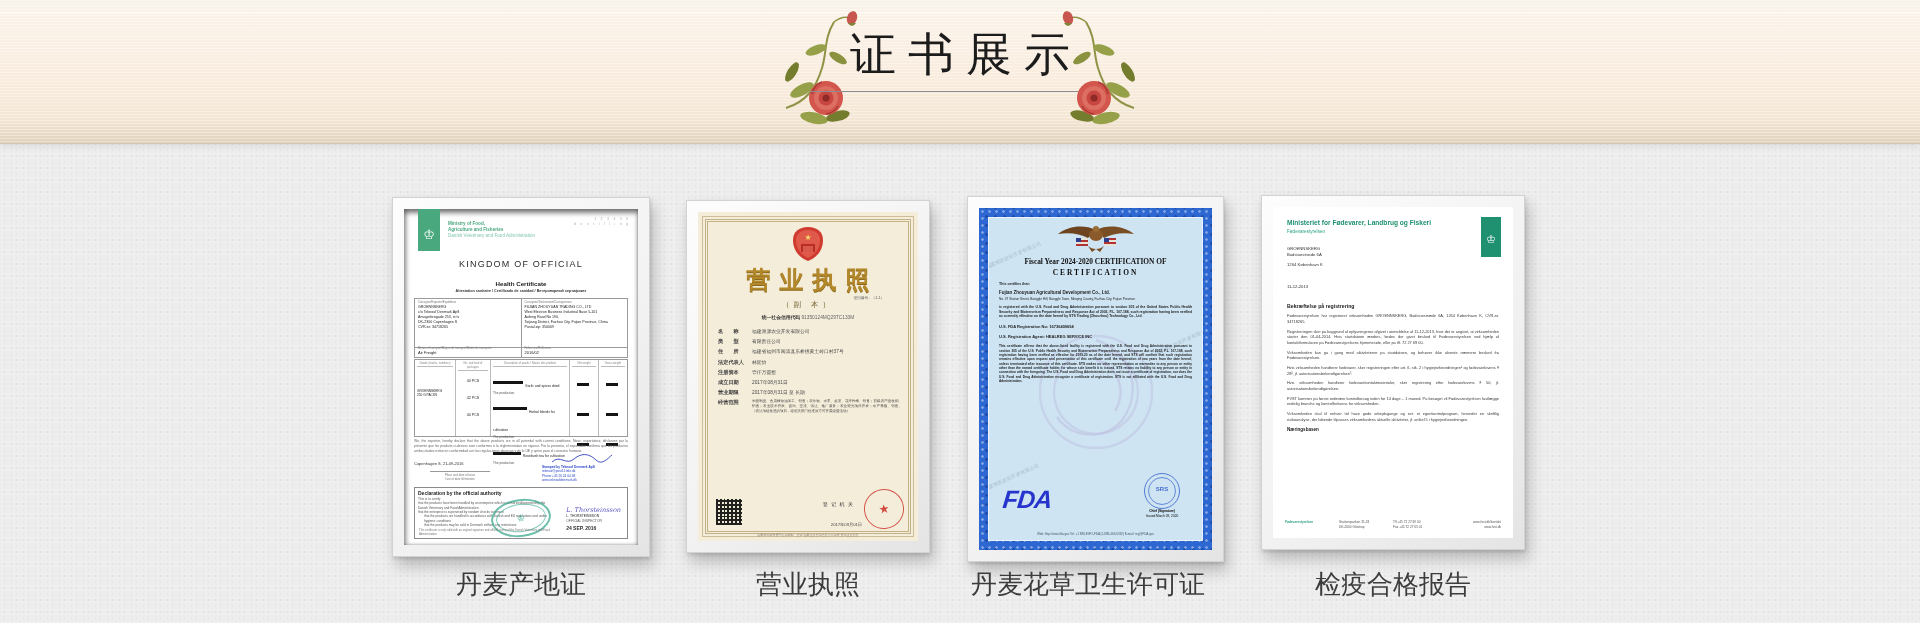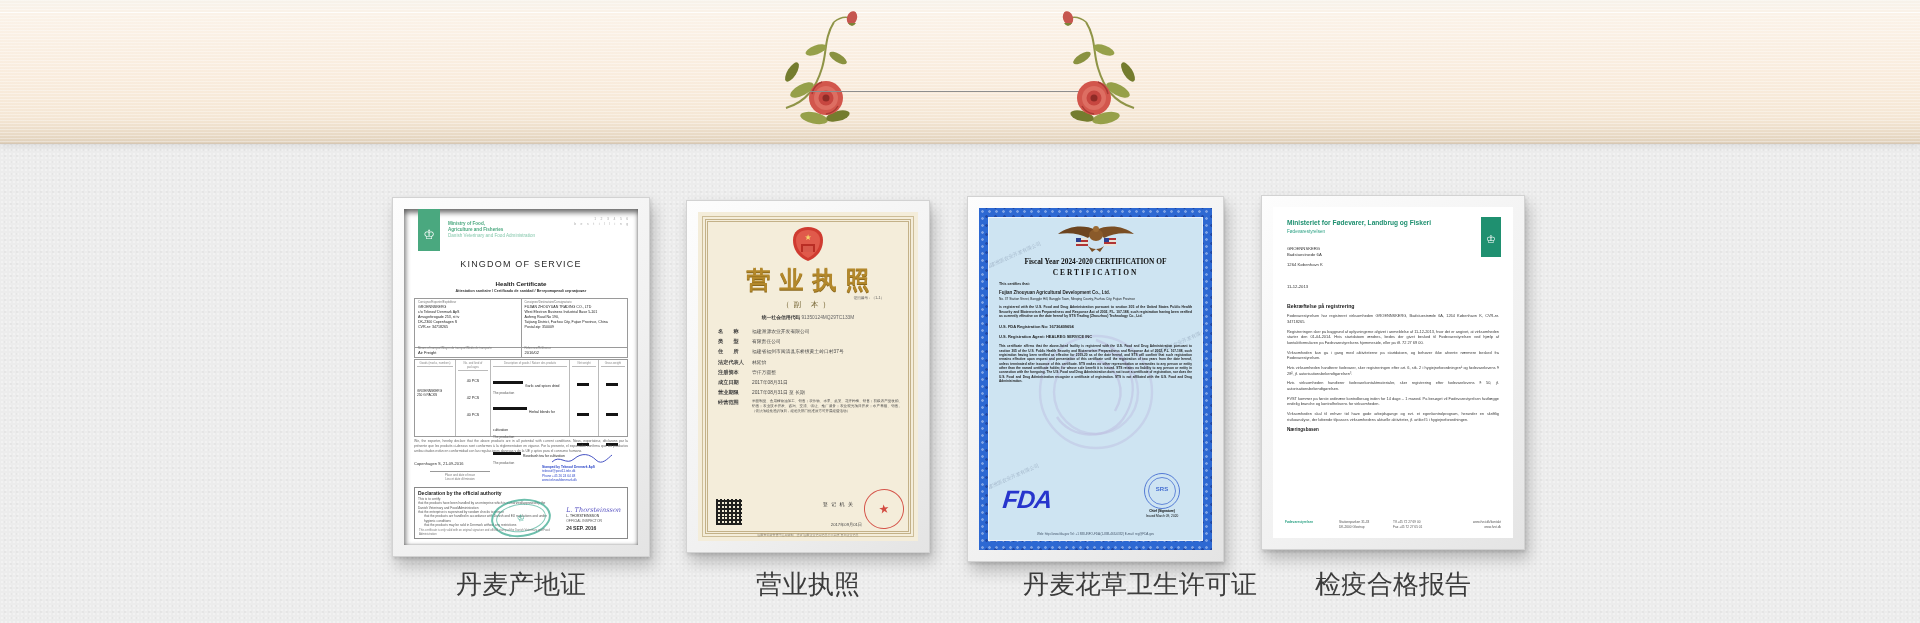--- a/index.html
+++ b/index.html
@@ -173,20 +173,21 @@
       <ellipse cx="42" cy="110" rx="14" ry="5.5" fill="#96a049" transform="rotate(12 42 110)"></ellipse>
       <ellipse cx="66" cy="108" rx="12" ry="5" fill="#747c2e" transform="rotate(-14 66 108)"></ellipse>
       <circle cx="54" cy="90" r="17" fill="#d2564c"></circle>
       <circle cx="54" cy="90" r="12" fill="#dd6e62"></circle>
       <circle cx="54" cy="90" r="7.5" fill="#c74640"></circle>
       <circle cx="54" cy="90" r="3.5" fill="#8f2b26"></circle>
       <path d="M40 86 a16 16 0 0 1 10 -12" stroke="#a93a34" stroke-width="1.4" fill="none"></path>
       <path d="M66 98 a16 16 0 0 1 -12 8" stroke="#a93a34" stroke-width="1.4" fill="none"></path>
     </svg>
 
+    <div class="hero-title">证书展示</div>
     <div class="hero-rule"></div>
 
     <svg class="ornament right" viewBox="0 0 104 128">
       <path d="M14 100 C 34 94, 44 80, 50 60 C 55 44, 52 30, 62 14" stroke="#8f9447" stroke-width="2" fill="none"></path>
       <path d="M62 14 C 67 10, 72 8, 78 10" stroke="#8f9447" stroke-width="1.6" fill="none"></path>
       <ellipse cx="80" cy="10" rx="5" ry="7" fill="#c6564e" transform="rotate(18 80 10)"></ellipse>
       <path d="M76 15 q4 6 8 0" fill="#7c8436"></path>
       <ellipse cx="30" cy="82" rx="13" ry="5.5" fill="#96a049" transform="rotate(-28 30 82)"></ellipse>
       <ellipse cx="20" cy="64" rx="11" ry="4.5" fill="#747c2e" transform="rotate(-58 20 64)"></ellipse>
       <ellipse cx="44" cy="42" rx="11" ry="4.5" fill="#96a049" transform="rotate(-20 44 42)"></ellipse>
@@ -208,21 +209,21 @@
         <div class="c1-tab">♔</div>
         <div class="c1-min">
           <div>Ministry of Food,</div>
           <div>Agriculture and Fisheries</div>
           <div class="lt">Danish Veterinary and Food Administration</div>
         </div>
         <div class="c1-corner">
           <div>1 2 3 4 5 6</div>
           <div>b e s t i l l i n g</div>
         </div>
-        <div class="c1-kingdom">KINGDOM OF SERVICE</div>
+        <div class="c1-kingdom">KINGDOM OF OFFICIAL</div>
         <div class="c1-ht">Health Certificate</div>
         <div class="c1-at">Attestation sanitaire / Certificado de sanidad / Ветеринарный сертификат</div>
 
         <div class="c1-addr">
           <div class="cell">
             <div class="t28 gy2">Consignor/Exporter/Expéditeur</div>
             <div class="t36 dk">GROENNSKERG</div>
             <div class="t36 dk">c/o Teknouf Denmark ApS</div>
             <div class="t36 dk">Amagerbrogade 253, st tv</div>
             <div class="t36 dk">DK-2300 Copenhagen S</div>
@@ -443,21 +444,21 @@
                 </div>
               <div class="t3 b">Chief (Signature)</div>
               <div class="t3">Issued March 09, 2020</div>
             </div>
             <div class="c3-foot">Web: http://www.fda.gov      Tel: +1 888-INFO-FDA (1-888-463-6332)      E-mail: reg@FDA.gov</div>
           </div>
         </div>
       </div>
     </div>
   </div>
-  <div class="caption" style="left:996px;top:568px;width:288px;">丹麦花草卫生许可证</div>
+  <div class="caption" style="left:944px;top:568px;width:288px;">丹麦花草卫生许可证</div>
 
   <div class="cert" style="left:1261px;top:195px;width:264px;height:355px;">
     <div class="frame">
       <div class="well">
         <div class="c4-paper">
           <div class="c4-min">Ministeriet for Fødevarer, Landbrug og Fiskeri</div>
           <div class="c4-agency">Fødevarestyrelsen</div>
           <div class="c4-crown"><span>♔</span></div>
           <div class="c4-addr">
             <div>GROENNSKERG</div>

